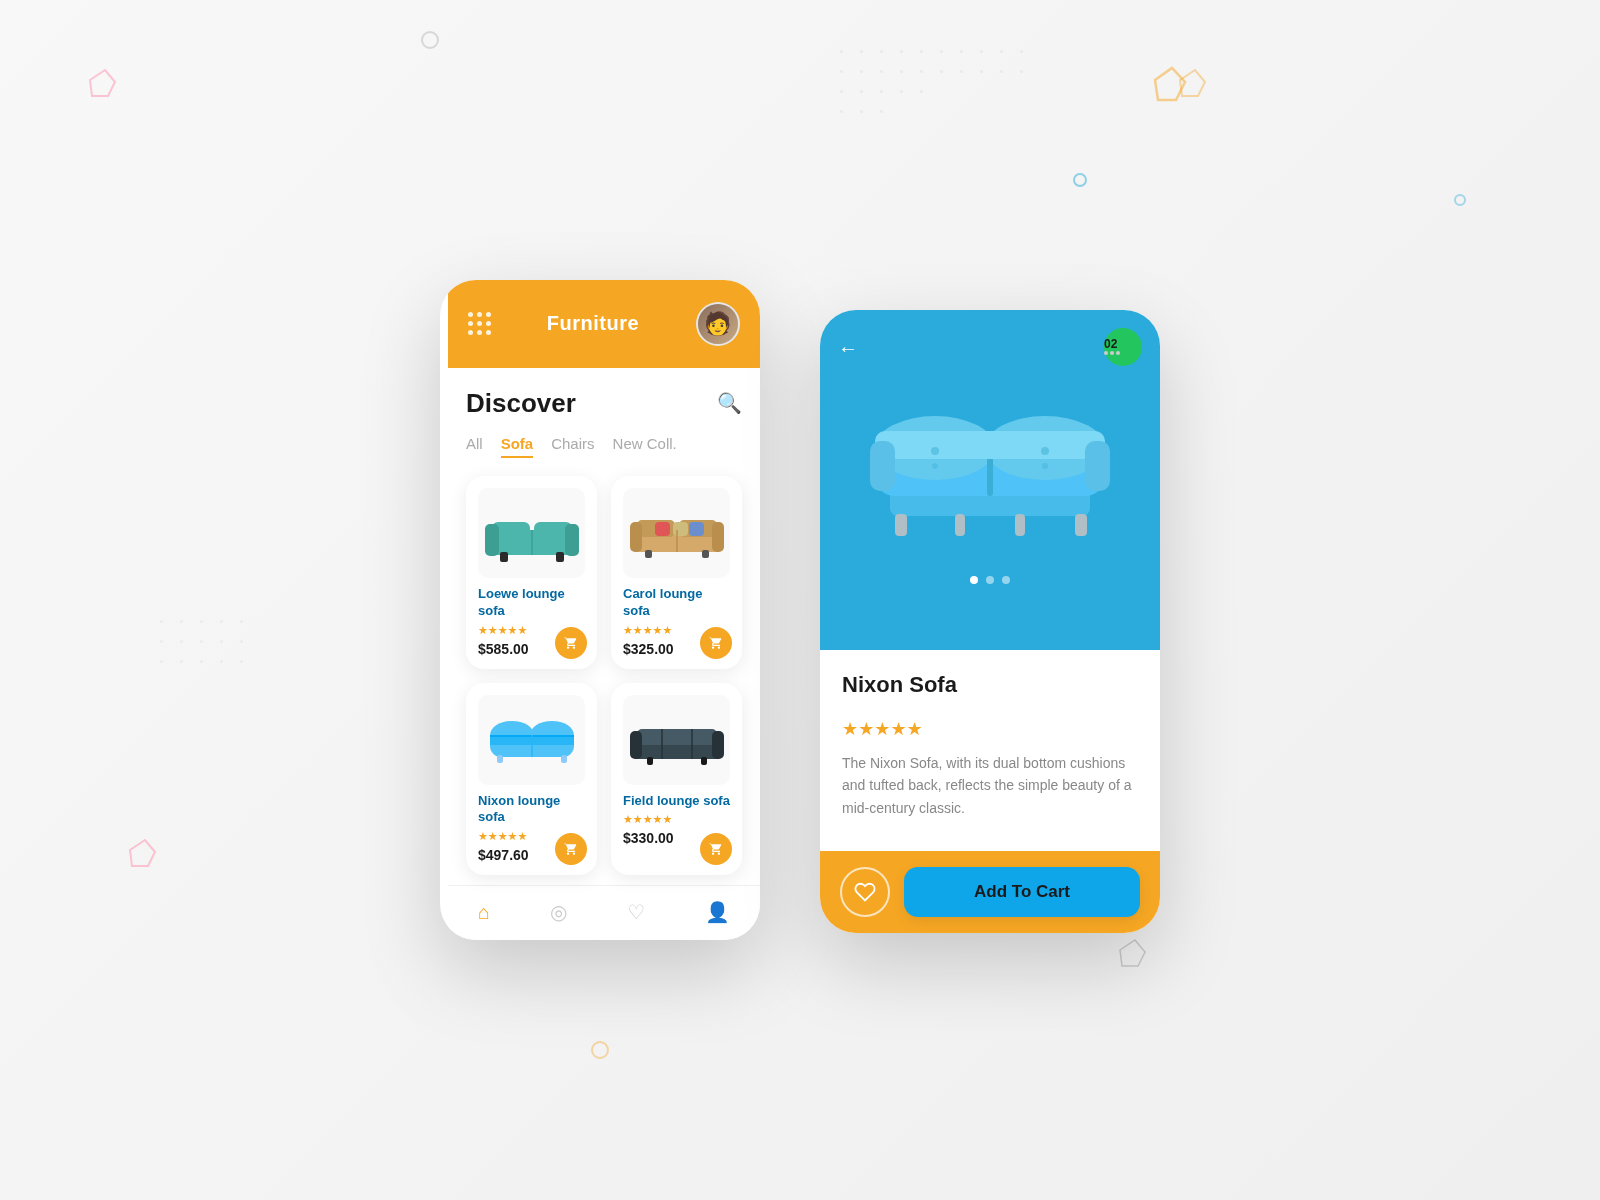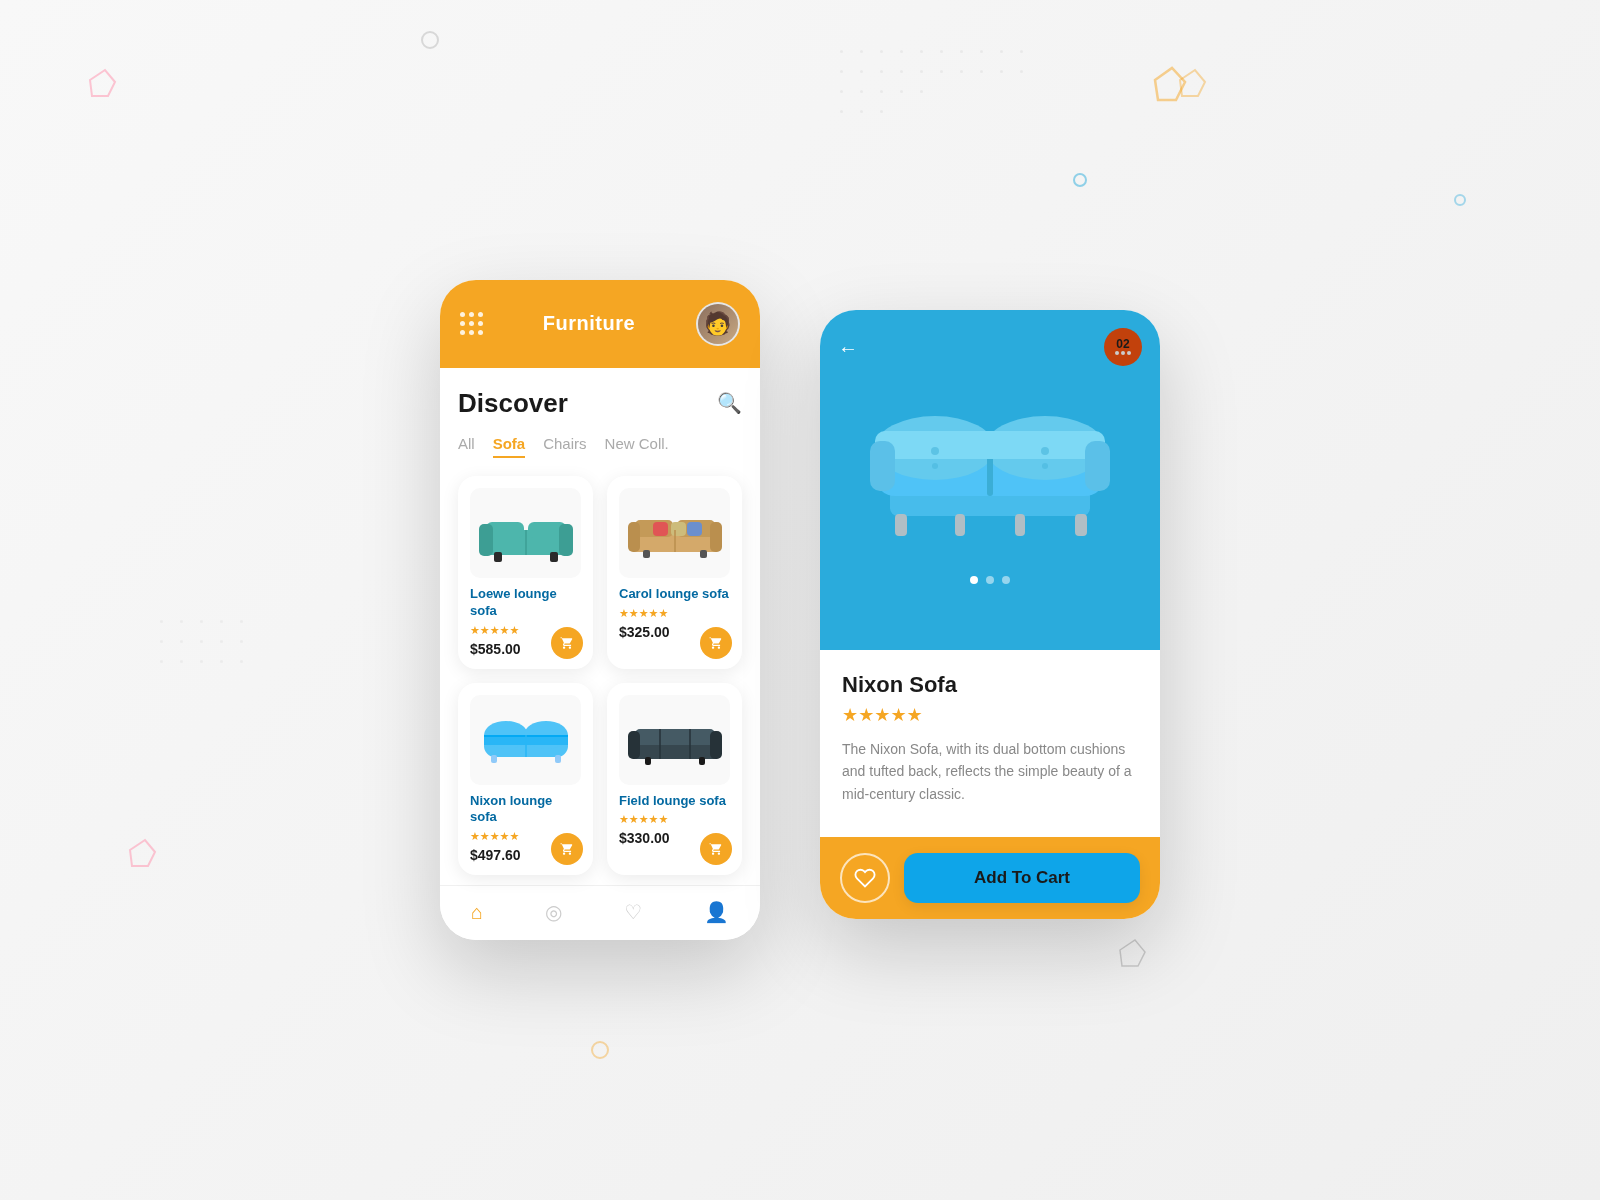--- a/index.html
+++ b/index.html
@@ -36,20 +36,21 @@
 
     
     .phone1 {
       width: 320px;
       border-radius: 36px;
       overflow: hidden;
       box-shadow: 0 30px 80px rgba(0,0,0,0.18);
       background: #fff;
       display: flex;
       flex-direction: column;
+      padding-left: 8px;
     }
 
     .phone1-header {
       background: #F5A623;
       padding: 22px 20px 22px 20px;
       display: flex;
       align-items: center;
       justify-content: space-between;
     }
 
@@ -238,25 +239,24 @@
       padding: 0 18px;
     }
 
     .back-btn {
       color: #fff;
       font-size: 20px;
       cursor: pointer;
     }
 
     .counter-badge {
-      background: #c2410c;
+      background: #22c55e;
       border-radius: 50%;
       width: 38px; height: 38px;
       display: flex;
-      align-items: center;
       justify-content: center;
       flex-direction: column;
       position: relative;
     }
     .counter-num {
       font-size: 12px;
       font-weight: 800;
       color: #1a1a1a;
       line-height: 1;
     }
@@ -303,21 +303,21 @@
     .product-price-large {
       font-size: 26px;
       font-weight: 800;
       color: #1a1a1a;
     }
 
     .product-name-large {
       font-size: 22px;
       font-weight: 700;
       color: #1a1a1a;
-      margin-bottom: 6px;
+      margin-bottom: 20px;
     }
 
     .stars-large {
       color: #F5A623;
       font-size: 18px;
       margin-bottom: 12px;
     }
 
     .product-desc {
       font-size: 14px;

